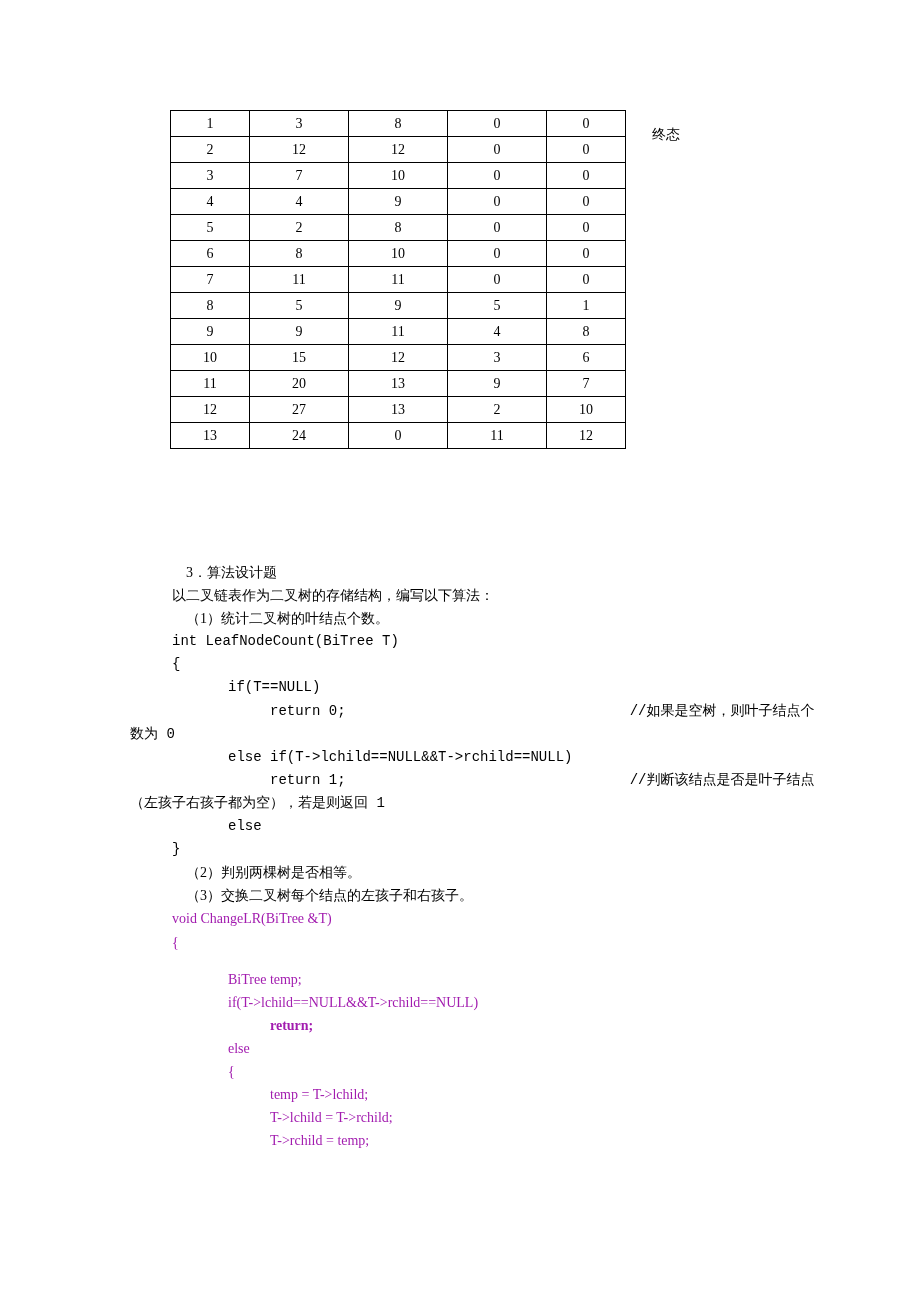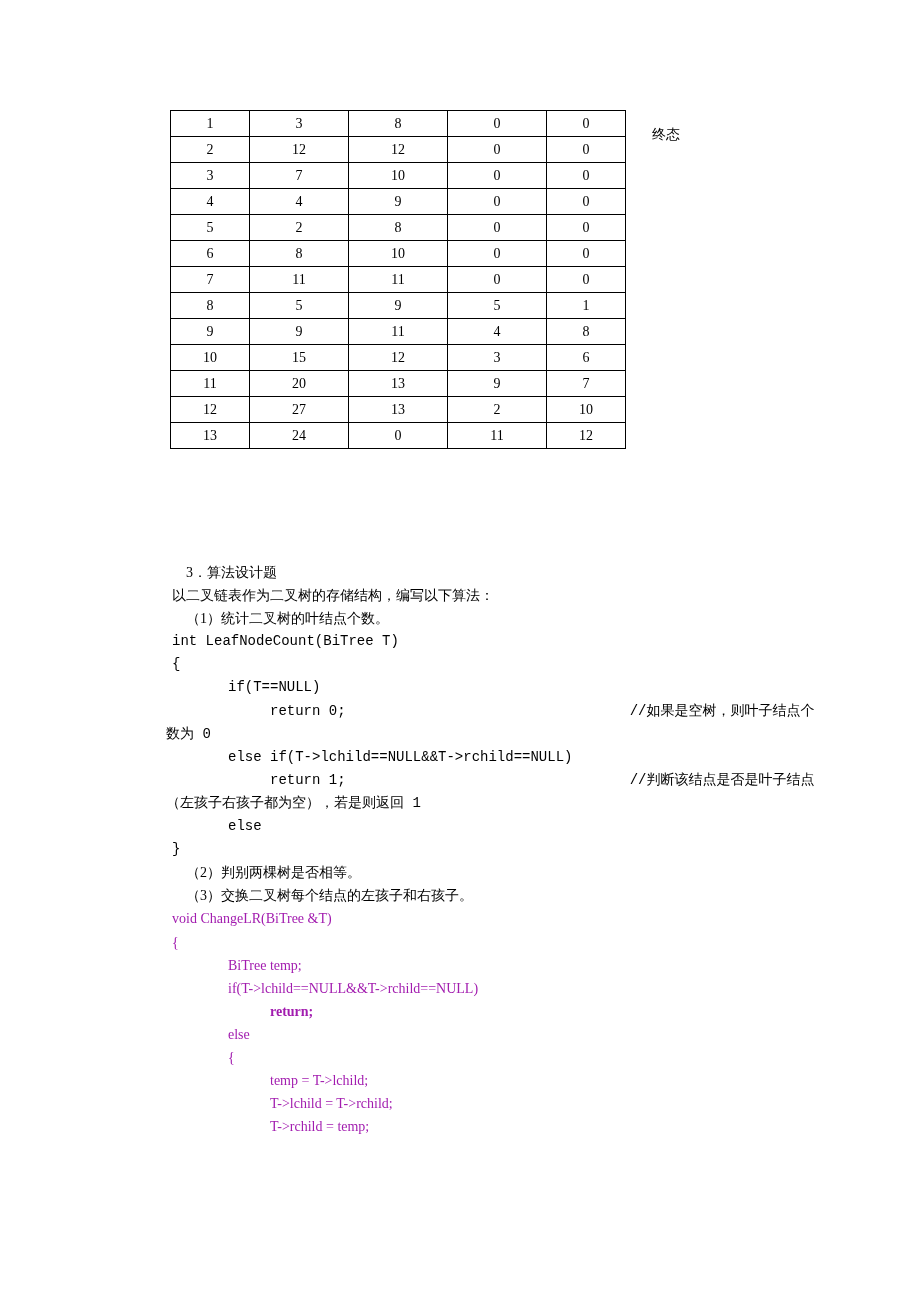--- a/index.html
+++ b/index.html
@@ -41,21 +41,21 @@
       font-family: Liberation Mono, monospace;
       margin-left: 12px;
     }
     .content {
       margin-top: 112px;
     }
     .indent1 { padding-left: 56px; }
     .indent0 { padding-left: 42px; }
     .indent2 { padding-left: 98px; }
     .indent3 { padding-left: 140px; }
-    .noindent { padding-left: 0; margin-left: 36px; }
+    .noindent { padding-left: 0; }
     .line { white-space: pre; font-family: "SimSun", "宋体", serif; }
     .mono { font-family: "SimSun", "Courier New", monospace; letter-spacing: 0; }
     .red { color: #a21caf; }
     .cmt { display: inline-block; text-align: center; }
   </style>
 </head>
 <body>
 
 <div class="page">
 
@@ -169,21 +169,21 @@
     <div class="line noindent mono">数为 0</div>
     <div class="line indent2 mono">else if(T-&gt;lchild==NULL&amp;&amp;T-&gt;rchild==NULL)</div>
     <div class="line indent3 mono"><span>return 1;</span><span class="cmt" style="padding-left:284px;">//判断该结点是否是叶子结点</span></div>
     <div class="line noindent mono">（左孩子右孩子都为空），若是则返回 1</div>
     <div class="line indent2 mono">else</div>
     <div class="line indent0 mono">}</div>
     <div class="line indent1">（2）判别两棵树是否相等。</div>
     <div class="line indent1">（3）交换二叉树每个结点的左孩子和右孩子。</div>
     <div class="line indent0 red" style="font-family:'Times New Roman',serif;">void ChangeLR(BiTree &amp;T)</div>
     <div class="line indent0 red" style="font-family:'Times New Roman',serif;">{</div>
-    <div class="line indent2 red" style="font-family:'Times New Roman',serif;">BiTree temp;</div>
+    <div class="line indent2 red" style="font-family:'Times New Roman',serif;margin-top:14px;">BiTree temp;</div>
     <div class="line indent2 red" style="font-family:'Times New Roman',serif;">if(T-&gt;lchild==NULL&amp;&amp;T-&gt;rchild==NULL)</div>
     <div class="line indent3 red" style="font-family:'Times New Roman',serif;font-weight:bold;">return;</div>
     <div class="line indent2 red" style="font-family:'Times New Roman',serif;">else</div>
     <div class="line indent2 red" style="font-family:'Times New Roman',serif;">{</div>
     <div class="line indent3 red" style="font-family:'Times New Roman',serif;">temp = T-&gt;lchild;</div>
     <div class="line indent3 red" style="font-family:'Times New Roman',serif;">T-&gt;lchild = T-&gt;rchild;</div>
     <div class="line indent3 red" style="font-family:'Times New Roman',serif;">T-&gt;rchild = temp;</div>
   </div>
 
 </div>

